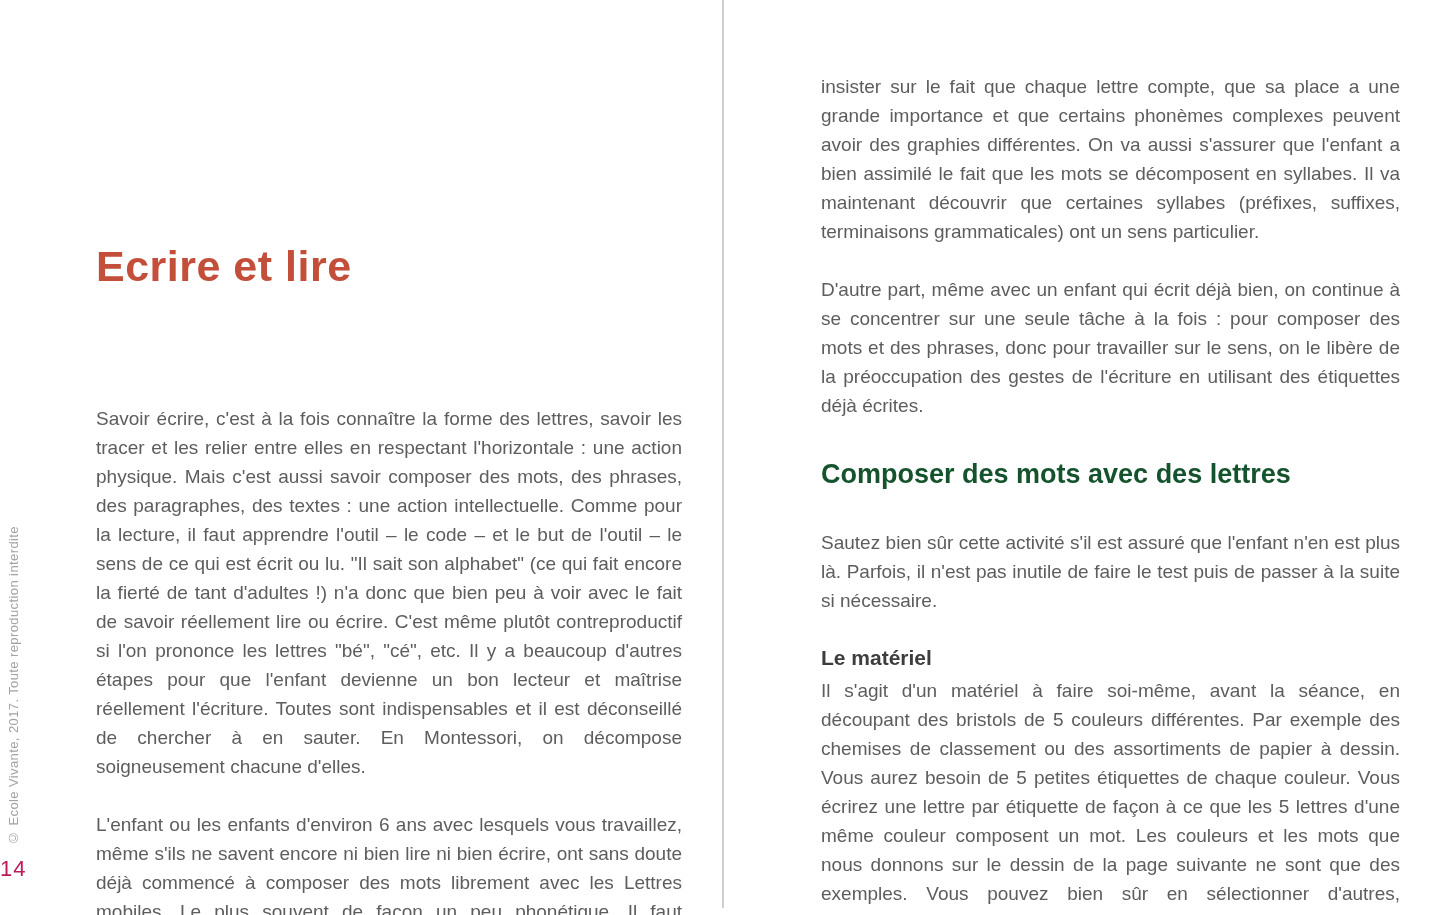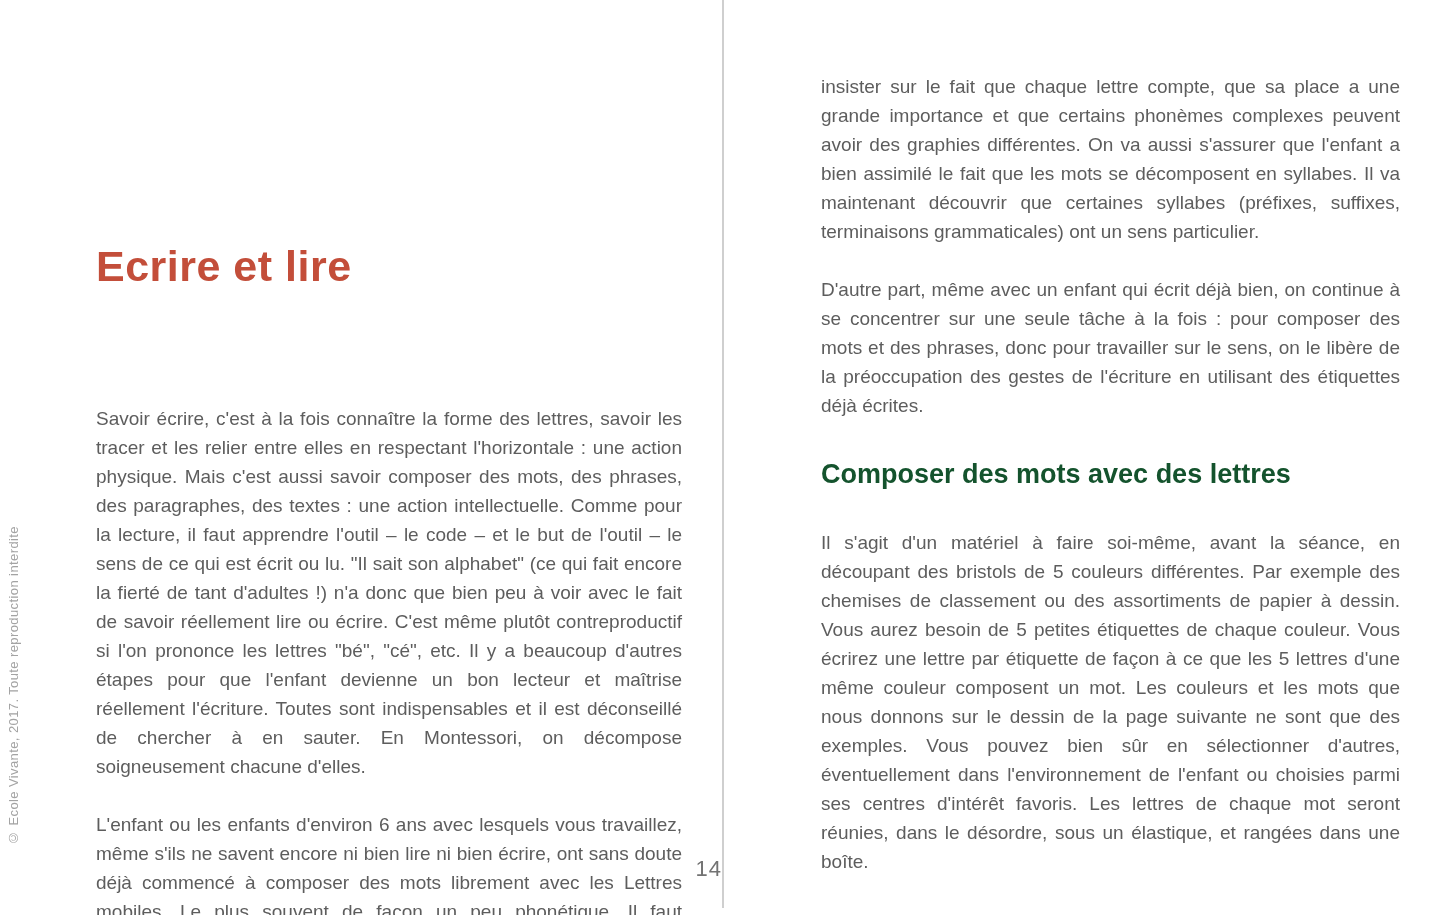--- a/index.html
+++ b/index.html
@@ -90,23 +90,23 @@
     font-size: 21px;
     font-weight: bold;
     color: #3d3d3d;
     margin: 14px 0 4px 0;
     line-height: 1.3;
   }
   .page-number {
     position: absolute;
     bottom: 33px;
     width: 100%;
-    text-align: right;
+    text-align: left;
     font-size: 22px;
-    color: #737373;
+    color: #be185d;
     letter-spacing: 1px;
   }
 </style>
 </head>
 <body>
 
 <div class="spread">
 
   <div class="left-page">
 
@@ -127,20 +127,22 @@
 
   <div class="right-page">
 
     <div class="right-col">
       <p class="body-par">insister sur le fait que chaque lettre compte, que sa place a une grande importance et que certains phonèmes complexes peuvent avoir des graphies différentes. On va aussi s'assurer que l'enfant a bien assimilé le fait que les mots se décomposent en syllabes. Il va maintenant découvrir que certaines syllabes (préfixes, suffixes, terminaisons grammaticales) ont un sens particulier.</p>
 
       <p class="body-par">D'autre part, même avec un enfant qui écrit déjà bien, on continue à se concentrer sur une seule tâche à la fois : pour composer des mots et des phrases, donc pour travailler sur le sens, on le libère de la préoccupation des gestes de l'écriture en utilisant des étiquettes déjà écrites.</p>
 
       <h2 class="section-heading">Composer des mots avec des lettres</h2>
 
+      <p class="body-par">Sautez bien sûr cette activité s'il est assuré que l'enfant n'en est plus là. Parfois, il n'est pas inutile de faire le test puis de passer à la suite si nécessaire.</p>
 
+      <h3 class="subsection-heading">Le matériel</h3>
 
       <p class="body-par">Il s'agit d'un matériel à faire soi-même, avant la séance, en découpant des bristols de 5 couleurs différentes. Par exemple des chemises de classement ou des assortiments de papier à dessin. Vous aurez besoin de 5 petites étiquettes de chaque couleur. Vous écrirez une lettre par étiquette de façon à ce que les 5 lettres d'une même couleur composent un mot. Les couleurs et les mots que nous donnons sur le dessin de la page suivante ne sont que des exemples. Vous pouvez bien sûr en sélectionner d'autres, éventuellement dans l'environnement de l'enfant ou choisies parmi ses centres d'intérêt favoris. Les lettres de chaque mot seront réunies, dans le désordre, sous un élastique, et rangées dans une boîte.</p>
     </div>
 
   </div>
 
 </div>
 
 </body></html>

